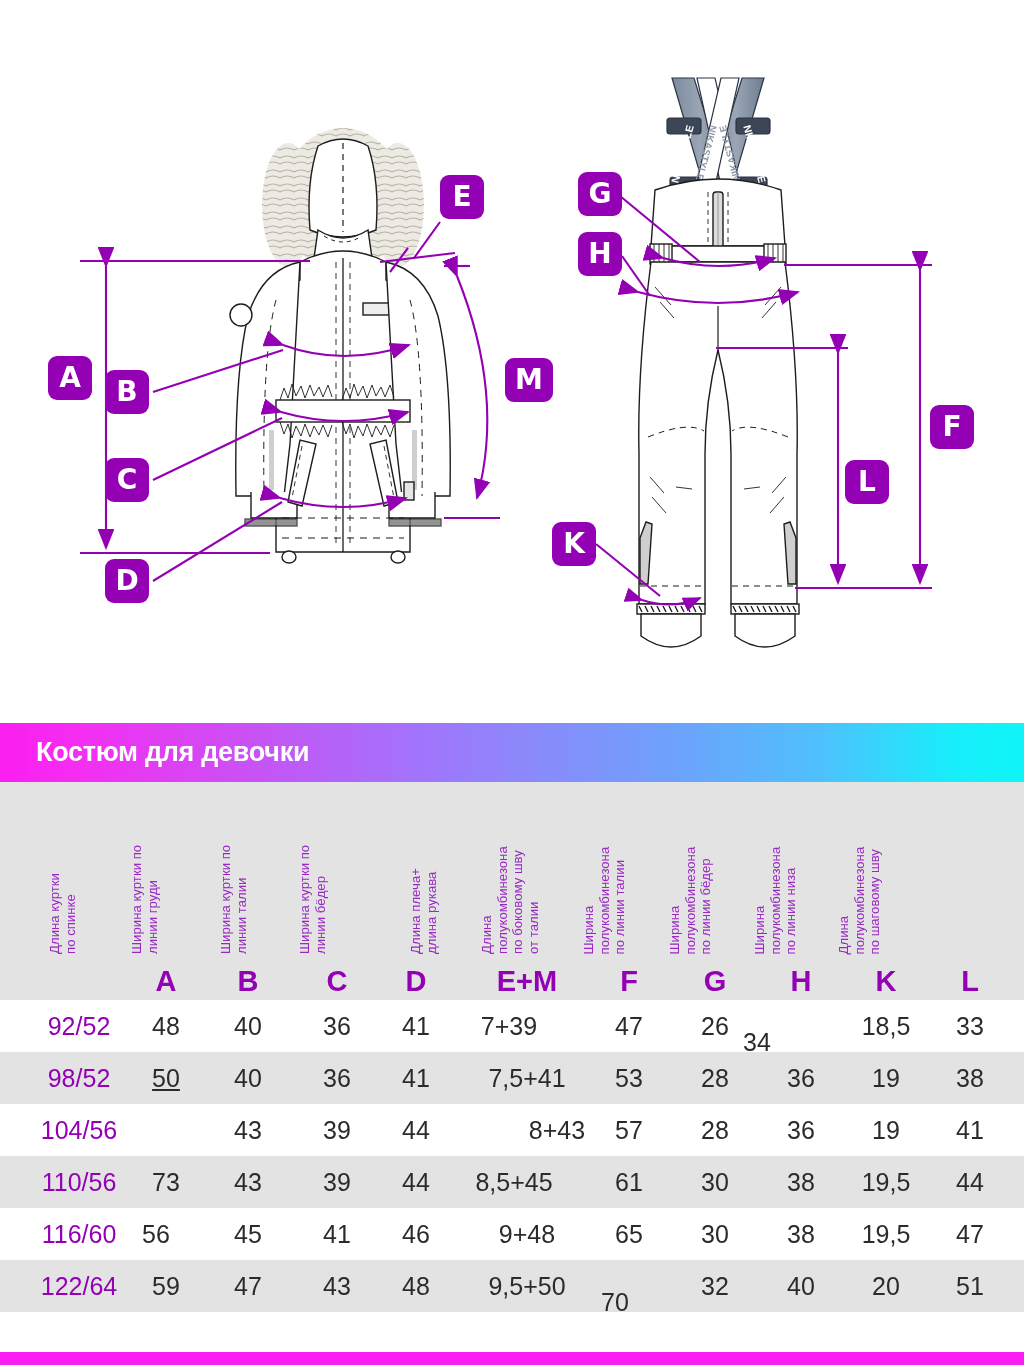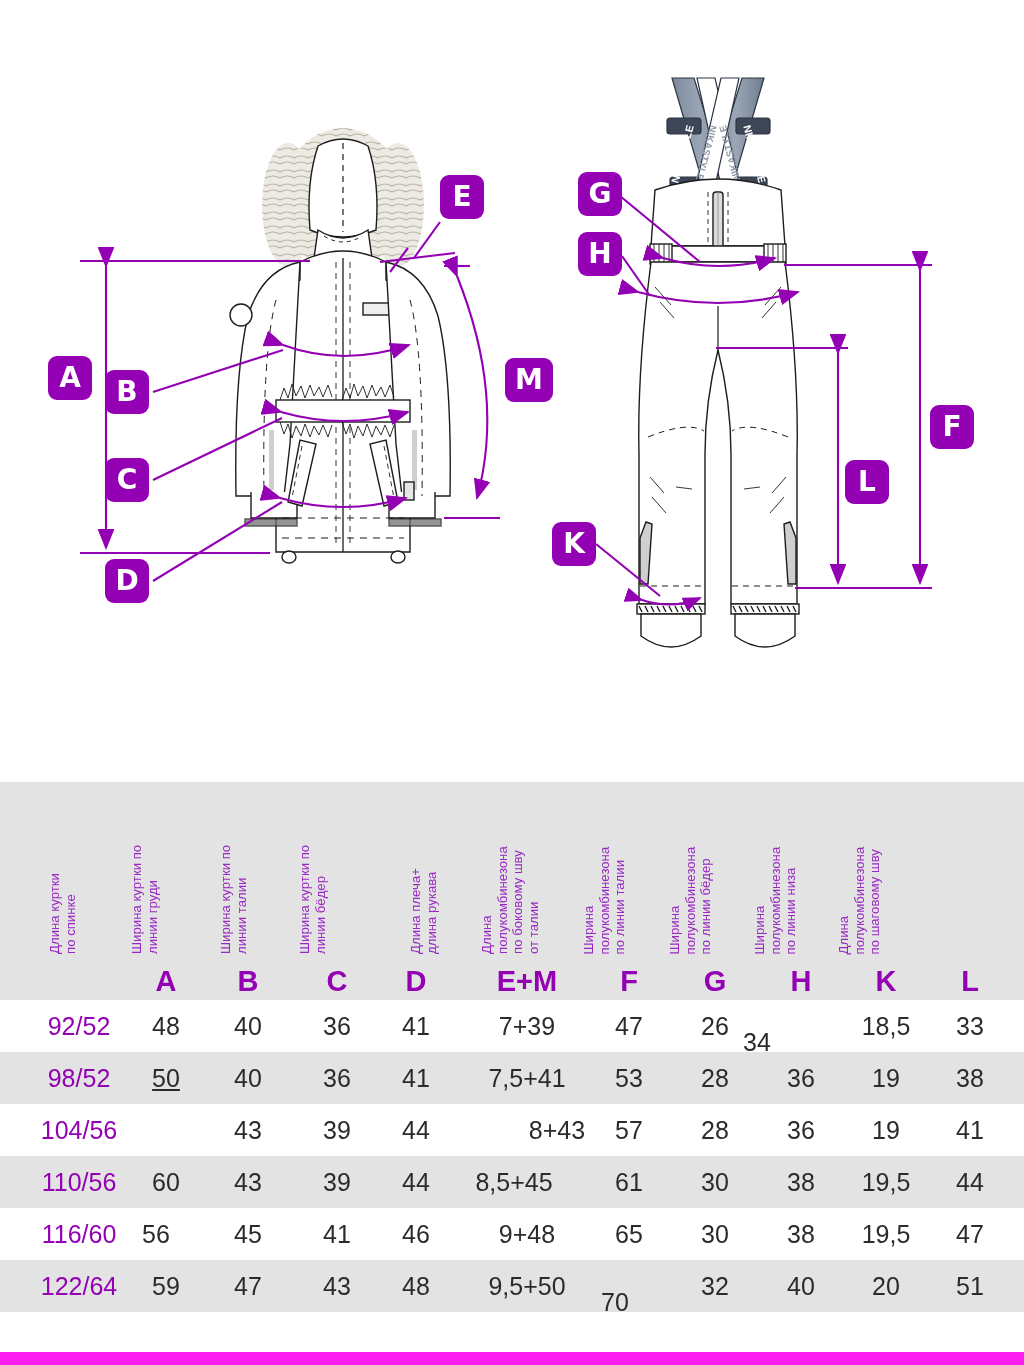--- a/index.html
+++ b/index.html
@@ -288,20 +288,23 @@
   <div class="lbl-box" style="left:505px;top:358px;width:48px;height:44px;font-size:28px;">M</div>
 
   <div class="lbl-box" style="left:578px;top:172px;width:44px;height:44px;font-size:28px;">G</div>
   <div class="lbl-box" style="left:578px;top:232px;width:44px;height:44px;font-size:28px;">H</div>
   <div class="lbl-box" style="left:930px;top:405px;width:44px;height:44px;font-size:28px;">F</div>
   <div class="lbl-box" style="left:845px;top:460px;width:44px;height:44px;font-size:28px;">L</div>
   <div class="lbl-box" style="left:552px;top:522px;width:44px;height:44px;font-size:28px;">K</div>
 </div>
 
 <div id="table-wrap">
+  <div id="title-bar">
+    <div id="title-text">Костюм для девочки</div>
+  </div>
 
   <div id="hdr-band">
       <div class="vhdr" style="left: 78px;">Длина куртки
 по спинке</div>
       <div class="letter" style="left: 166px;">A</div>
       <div class="vhdr" style="left: 160px;">Ширина куртки по
 линии груди</div>
       <div class="letter" style="left: 248px;">B</div>
       <div class="vhdr" style="left: 249px;">Ширина куртки по
 линии талии</div>
@@ -335,21 +338,21 @@
       <div class="letter" style="left: 970px;">L</div>
     </div>
 
   <div id="rows">
       <div class="row odd">
         <div class="cell size" style="left: 79px;">92/52</div>
         <div class="cell" style="left: 166px;">48</div>
         <div class="cell" style="left: 248px;">40</div>
         <div class="cell" style="left: 337px;">36</div>
         <div class="cell" style="left: 416px;">41</div>
-        <div class="cell" style="left: 527px;">7+39</div>
+        <div class="cell" style="left: 509px;">7+39</div>
         <div class="cell" style="left: 629px;">47</div>
         <div class="cell" style="left: 715px;">26</div>
         <div class="cell" style="left: 757px; margin-top: 16px;">34</div>
         <div class="cell" style="left: 886px;">18,5</div>
         <div class="cell" style="left: 970px;">33</div>
       </div>
       <div class="row even">
         <div class="cell size" style="left: 79px;">98/52</div>
         <div class="cell" style="left: 166px; text-decoration: underline;">50</div>
         <div class="cell" style="left: 248px;">40</div>
@@ -370,21 +373,21 @@
         <div class="cell" style="left: 416px;">44</div>
         <div class="cell" style="left: 557px;">8+43</div>
         <div class="cell" style="left: 629px;">57</div>
         <div class="cell" style="left: 715px;">28</div>
         <div class="cell" style="left: 801px;">36</div>
         <div class="cell" style="left: 886px;">19</div>
         <div class="cell" style="left: 970px;">41</div>
       </div>
       <div class="row even">
         <div class="cell size" style="left: 79px;">110/56</div>
-        <div class="cell" style="left: 166px;">60</div>
+        <div class="cell" style="left: 166px;">73</div>
         <div class="cell" style="left: 248px;">43</div>
         <div class="cell" style="left: 337px;">39</div>
         <div class="cell" style="left: 416px;">44</div>
         <div class="cell" style="left: 514px;">8,5+45</div>
         <div class="cell" style="left: 629px;">61</div>
         <div class="cell" style="left: 715px;">30</div>
         <div class="cell" style="left: 801px;">38</div>
         <div class="cell" style="left: 886px;">19,5</div>
         <div class="cell" style="left: 970px;">44</div>
       </div>

